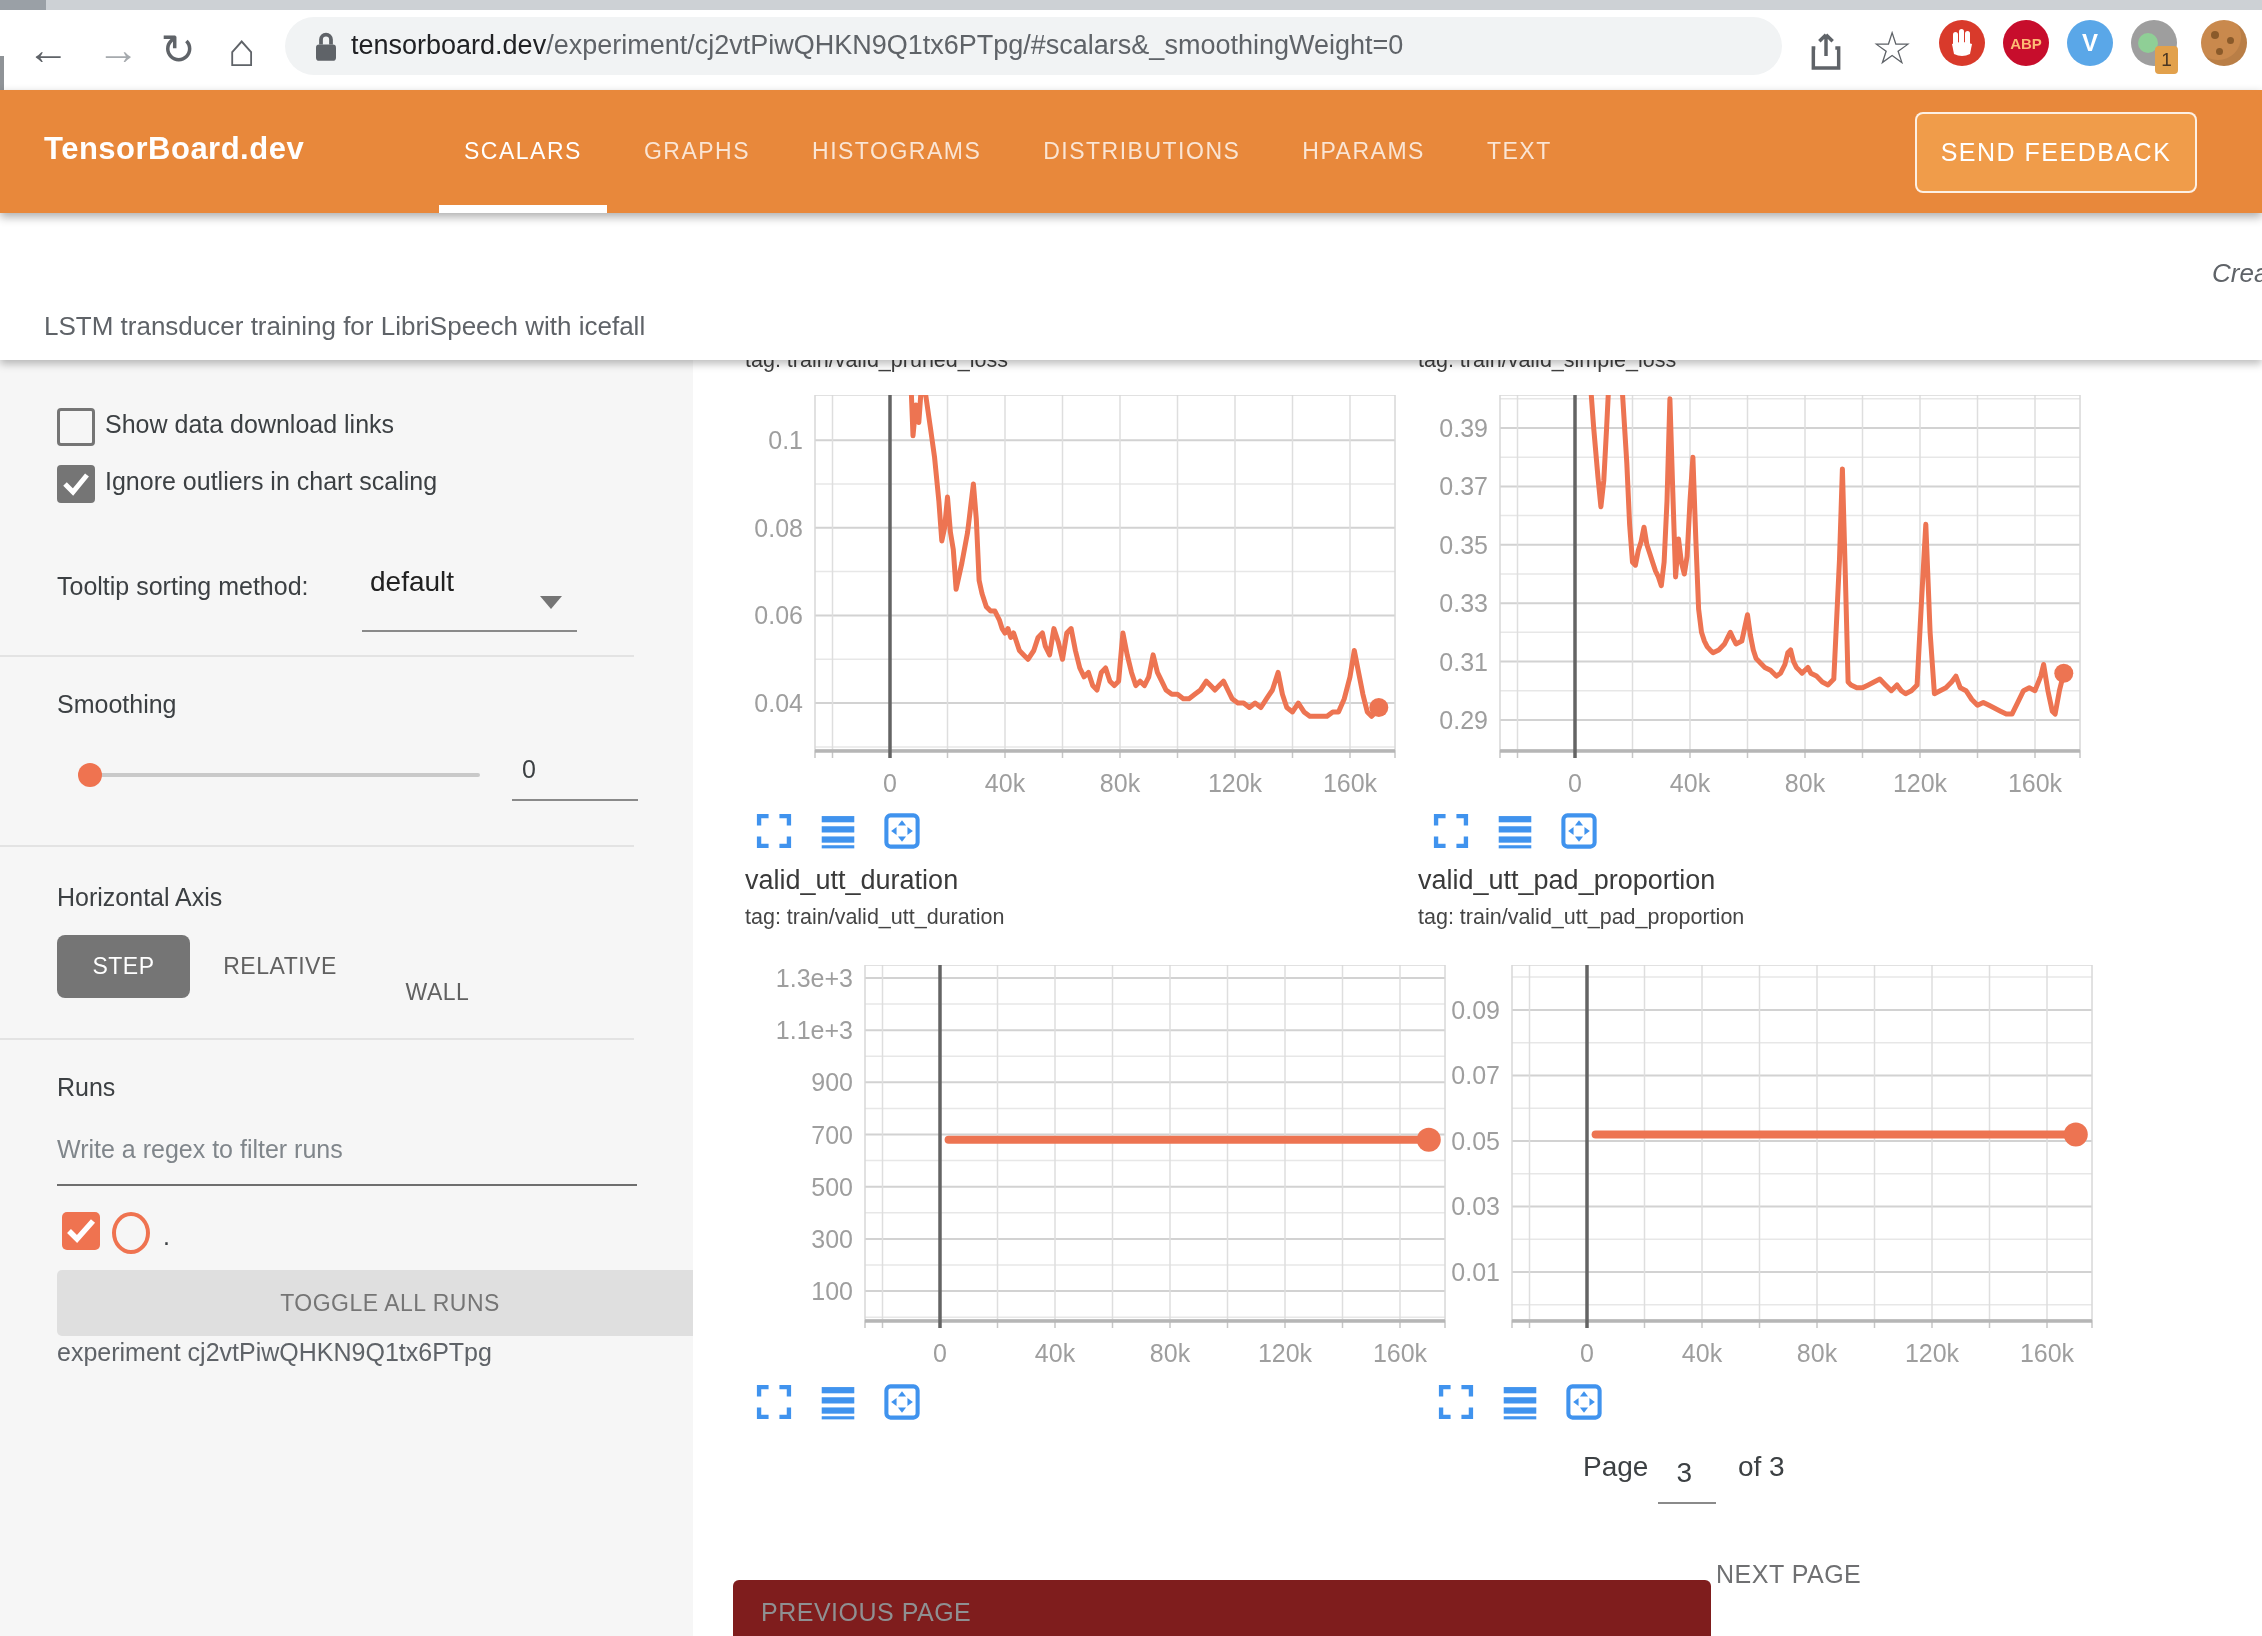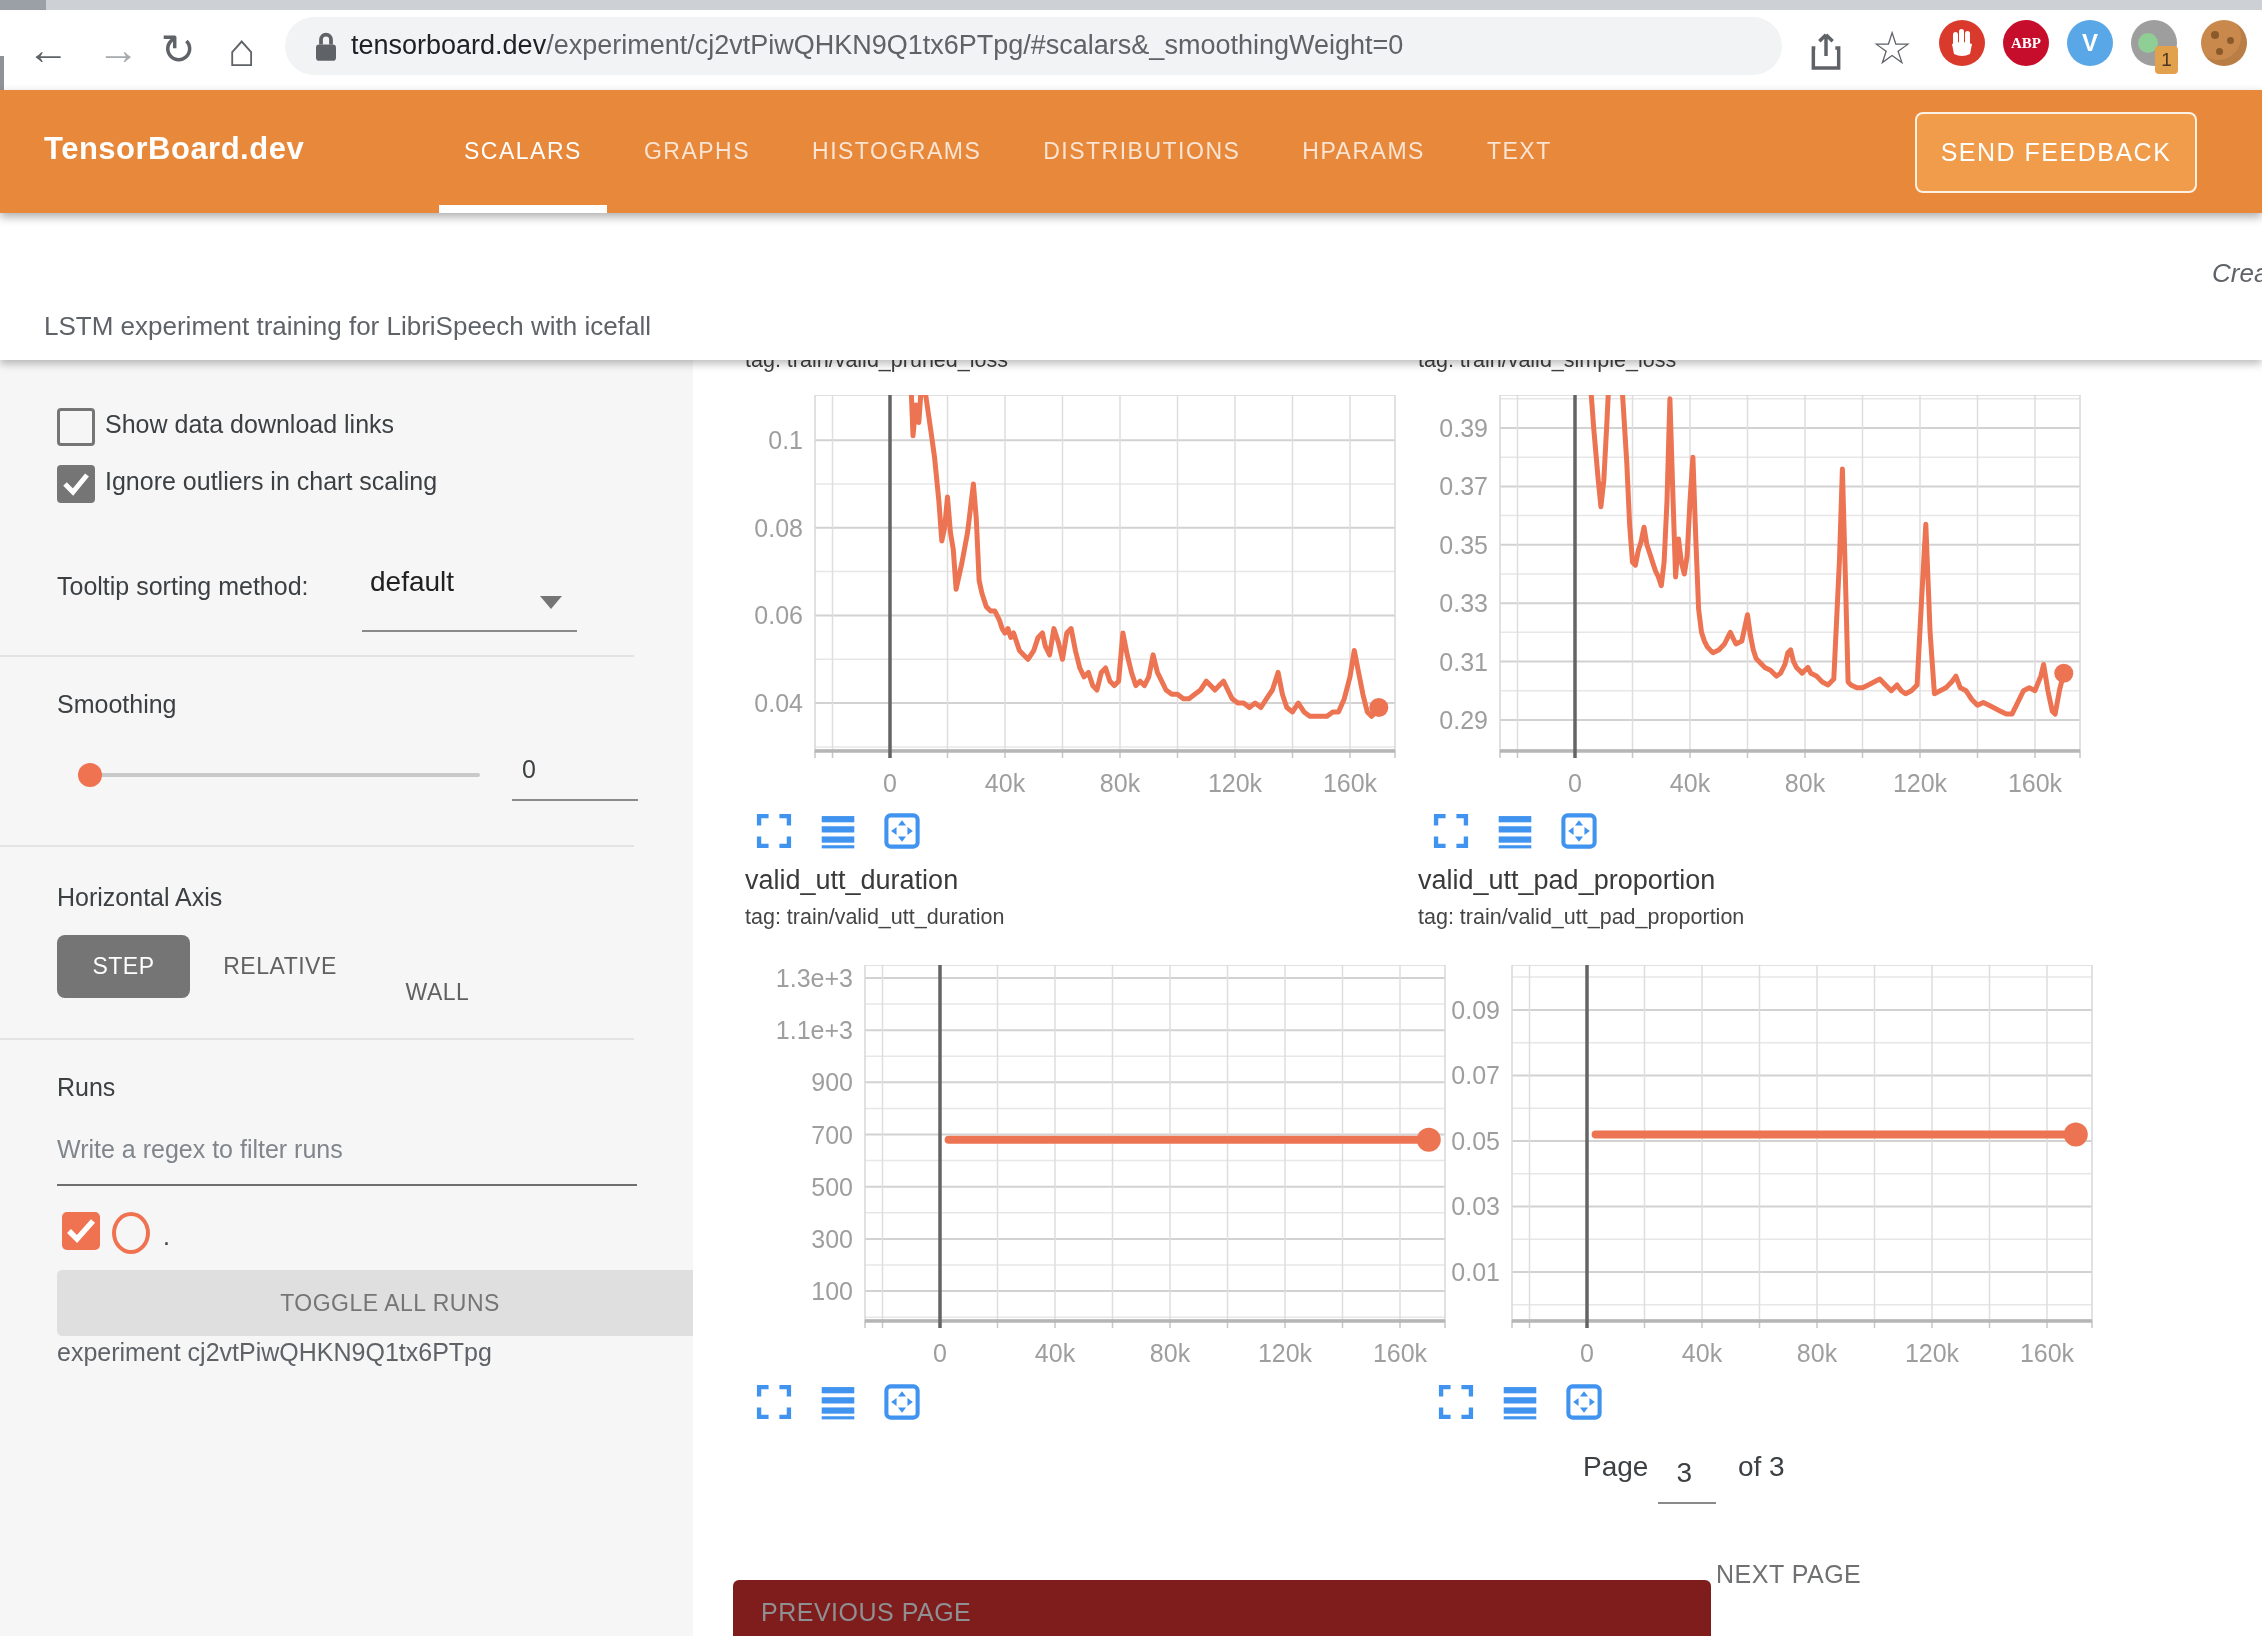--- a/index.html
+++ b/index.html
@@ -94,21 +94,21 @@
     <span class="ext" style="left:1939px;background:#d93a2b;">
       <svg width="46" height="46" viewBox="0 0 46 46">
           <g fill="#ffffff">
             <rect x="14" y="12" width="5" height="16" rx="2.5"></rect>
             <rect x="20" y="9" width="5" height="19" rx="2.5"></rect>
             <rect x="26" y="11" width="5" height="17" rx="2.5"></rect>
             <path d="M13 24 q10 -4 20 0 l-2 10 q-8 4 -16 0 Z"></path>
           </g>
         </svg>
     </span>
-    <span class="ext" style="left:2003px;background:#c70d2c;clip-path:polygon(30% 0,70% 0,100% 30%,100% 70%,70% 100%,30% 100%,0 70%,0 30%);display:flex;align-items:center;justify-content:center;color:#ffffff;font-size:15px;font-weight:bold;font-family:Liberation Serif, serif;">ABP</span>
+    <span class="ext" style="left:2003px;background:#c70d2c;clip-path:polygon(30% 0,70% 0,100% 30%,100% 70%,70% 100%,30% 100%,0 70%,0 30%);display:flex;align-items:center;justify-content:center;color:#fdba74;font-size:15px;font-weight:bold;">ABP</span>
     <span class="ext" style="left:2067px;background:#5aa7e8;display:flex;align-items:center;justify-content:center;color:#ffffff;font-size:24px;font-weight:bold;">V</span>
     <span class="ext" style="left:2131px;background:#9e9e9e;">
       <span class="abs" style="left:7px;top:13px;width:20px;height:20px;border-radius:50%;background:#8fcf96;"></span>
       <span class="abs" style="left:24px;top:26px;width:23px;height:28px;background:#e2a14c;border-radius:4px;color:#4a3723;font-size:19px;text-align:center;line-height:28px;">1</span>
     </span>
     <span class="ext" style="left:2201px;background:#c9894d;box-shadow:inset -6px -6px 0 rgba(0,0,0,0.08);">
       <span class="abs" style="left:10px;top:11px;width:8px;height:8px;border-radius:50%;background:#8a5a2a;"></span>
       <span class="abs" style="left:26px;top:17px;width:7px;height:7px;border-radius:50%;background:#8a5a2a;"></span>
       <span class="abs" style="left:15px;top:28px;width:7px;height:7px;border-radius:50%;background:#8a5a2a;"></span>
     </span>
@@ -123,21 +123,21 @@
       <span class="tab">HISTOGRAMS</span>
       <span class="tab">DISTRIBUTIONS</span>
       <span class="tab">HPARAMS</span>
       <span class="tab">TEXT</span>
     </div>
     <div class="feedback-btn">SEND FEEDBACK</div>
   </div>
 
   <div class="info-band">
     <span class="created">Crea</span>
-    <span class="descr">LSTM experiment training for LibriSpeech with icefall</span>
+    <span class="descr">LSTM transducer training for LibriSpeech with icefall</span>
   </div>
 
   <div class="sidebar">
     <span class="cb" style="left:57px;top:48px;"></span>
     <span class="sb-label" style="left:105px;top:50px;">Show data download links</span>
 
     <span class="cb checked" style="left:57px;top:105px;">
       <svg width="30" height="26" viewBox="0 0 30 26">
           <polyline points="4,13 12,21 26,4" fill="none" stroke="#ffffff" stroke-width="5"></polyline>
         </svg>

